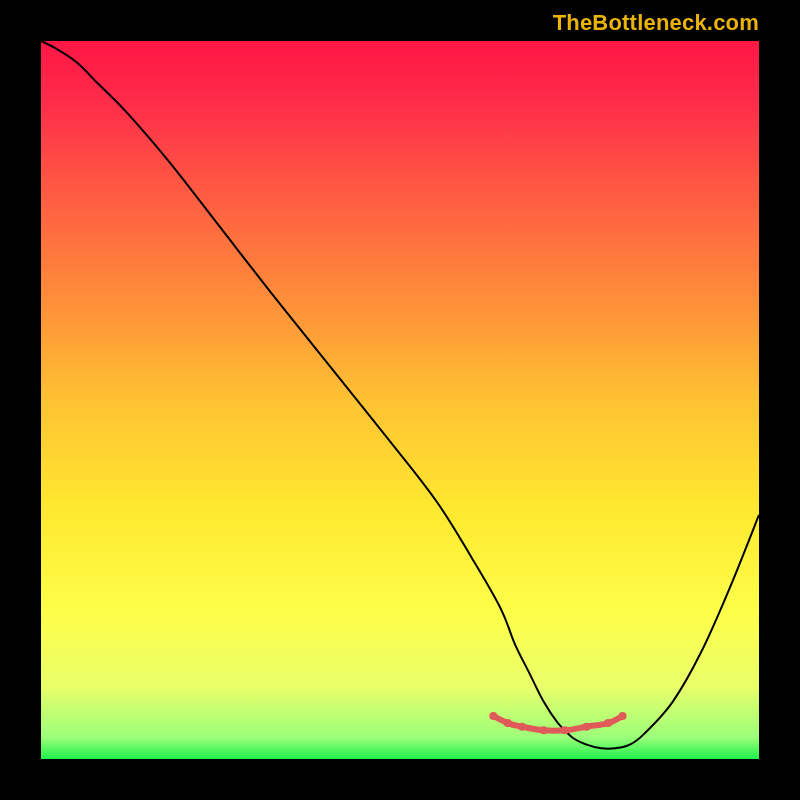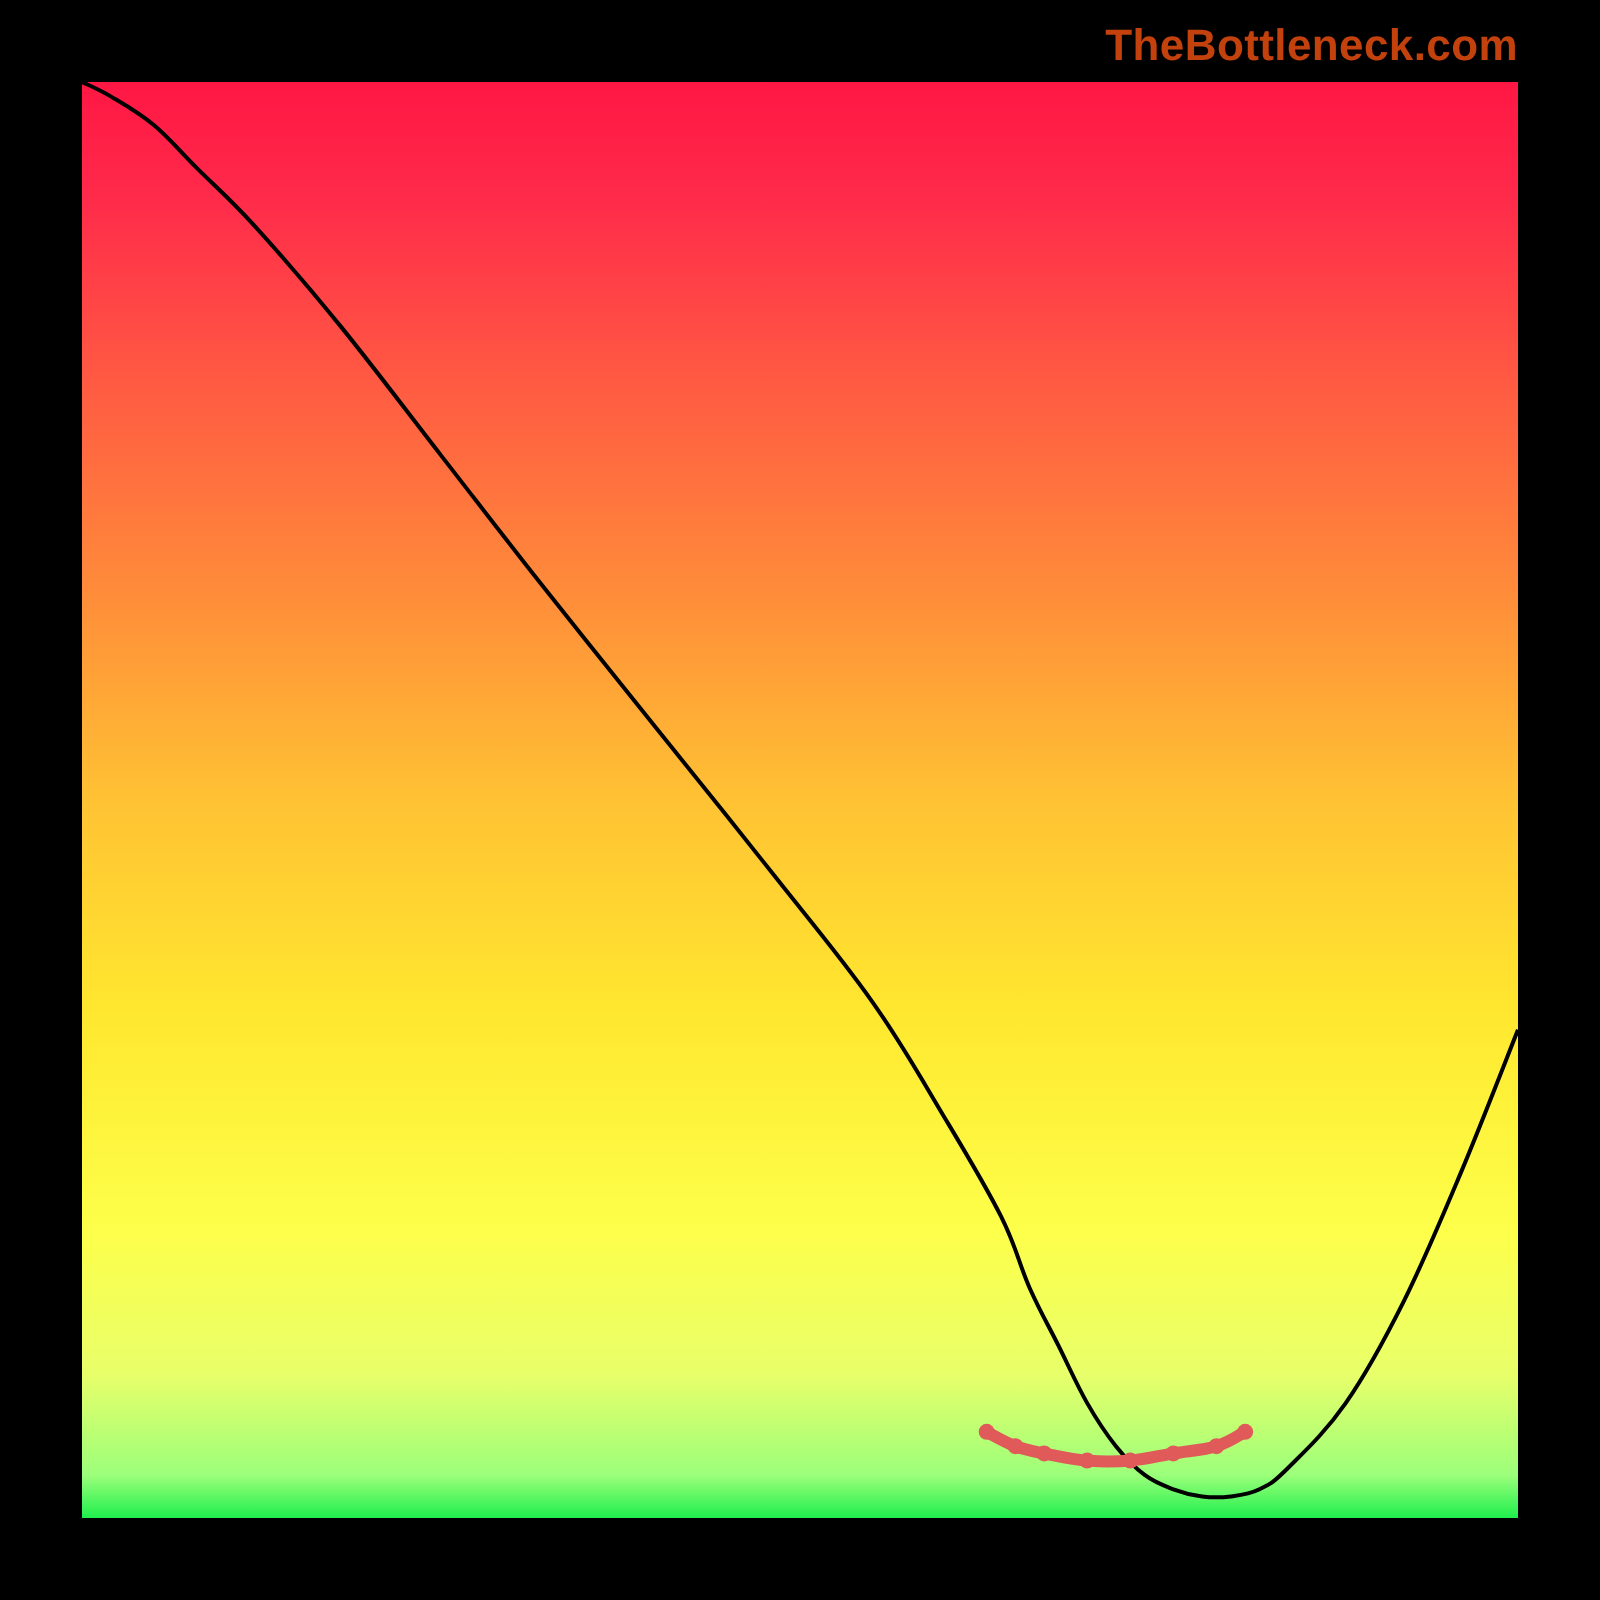--- a/index.html
+++ b/index.html
@@ -15,21 +15,21 @@
     left: 41px;
     top: 41px;
     width: 718px;
     height: 718px;
     overflow: hidden;
   }
   .watermark {
     position: absolute;
     top: 10px;
     right: 41px;
-    color: #c2410c;
+    color: #eab308;
     font-size: 22px;
     font-weight: bold;
     letter-spacing: 0.2px;
   }
   svg { display: block; }
 </style>
 </head>
 <body>
 
 <div class="frame">

